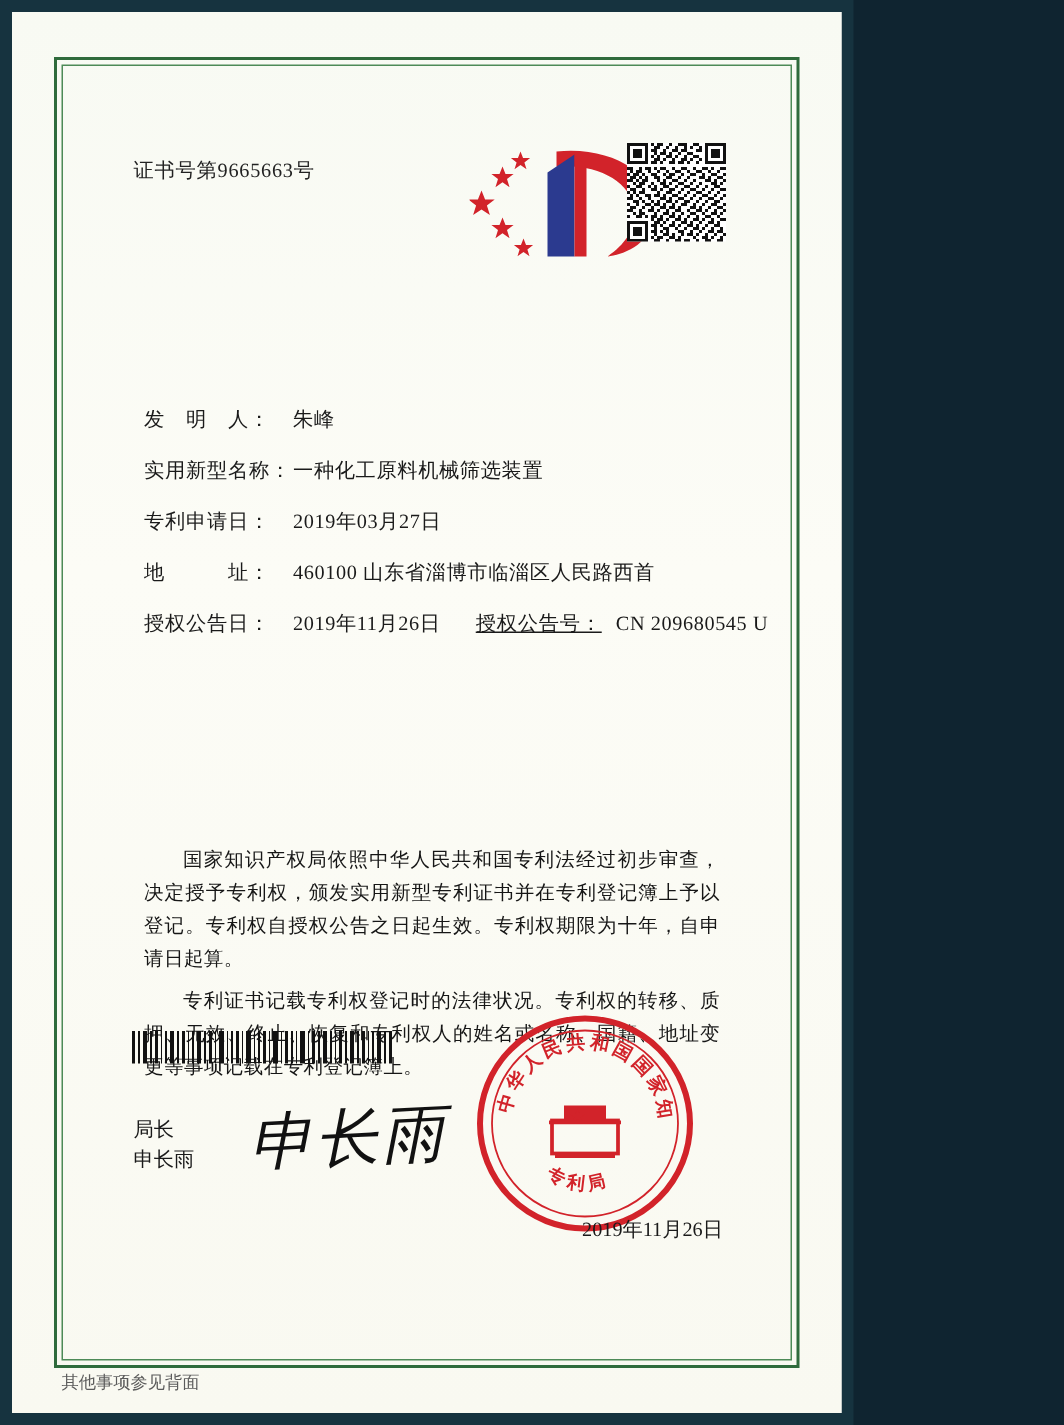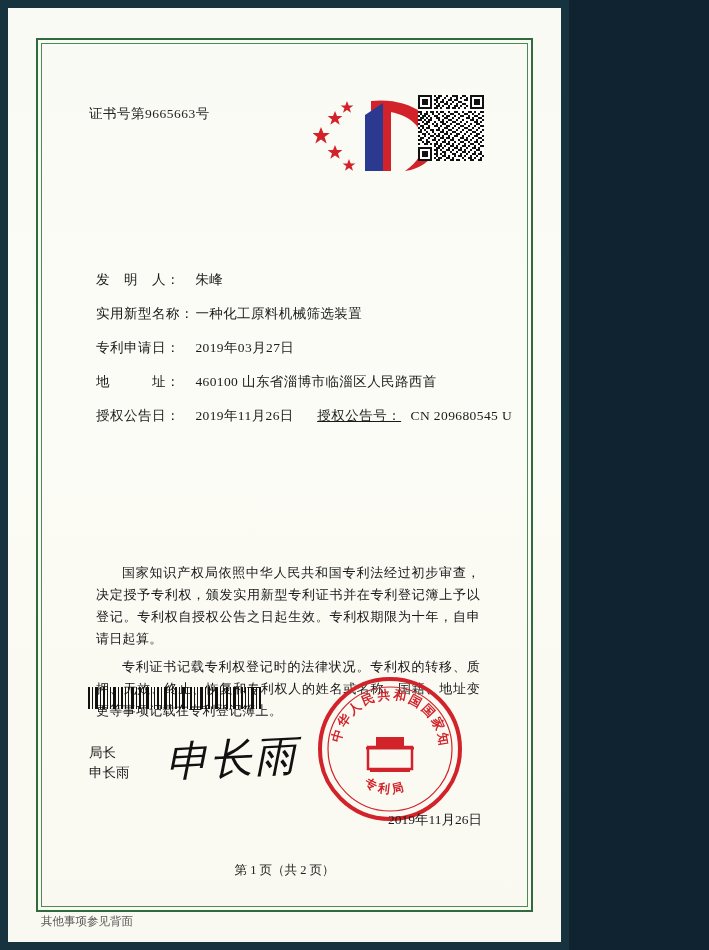--- a/index.html
+++ b/index.html
@@ -660,18 +660,17 @@
             <textPath href="#sealArc" startOffset="4%">中华人民共和国国家知识产权局</textPath>
           </text>
           <text font-family="DejaVu Sans, sans-serif" font-size="12" fill="#d2232a" font-weight="bold" letter-spacing="3">
             <textPath href="#sealArcBottom" startOffset="30%">专利局</textPath>
           </text>
         </svg>
       </div>
 
       <div class="seal-date">2019年11月26日</div>
 
-      <div class="page-num">第 1 页（共 2 页）</div>
       <div class="foot-note">其他事项参见背面</div>
 
     </div>
   </div>
 </div>
 
 </body></html>

